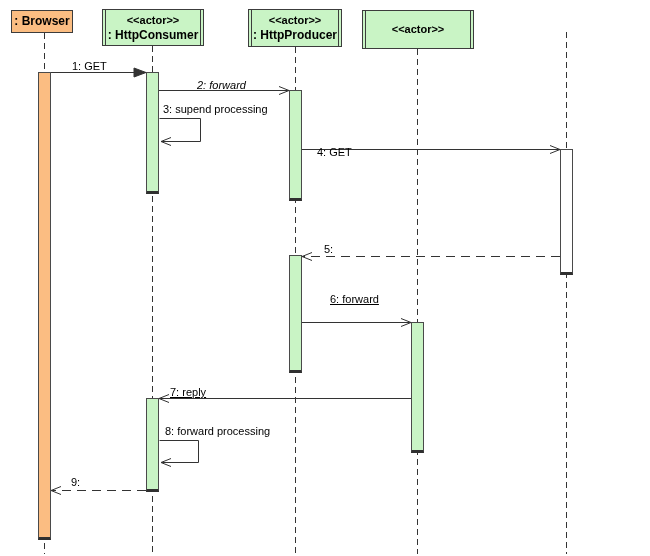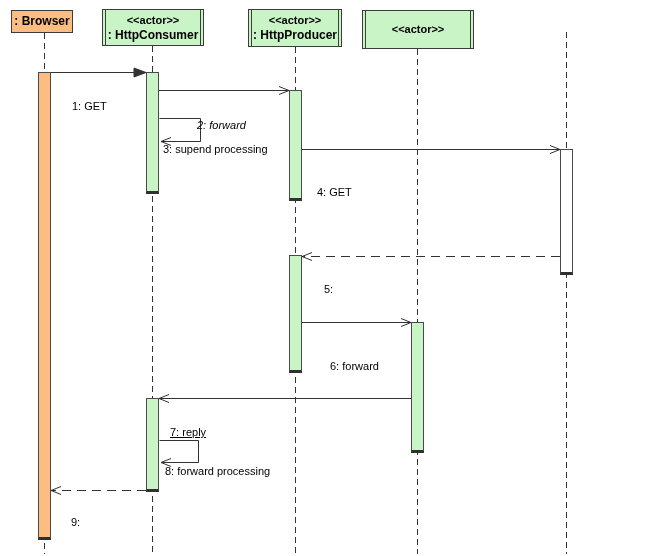--- a/index.html
+++ b/index.html
@@ -17,21 +17,21 @@
     position:absolute; top:0; bottom:0; left:2px; right:2px;
     border-left:1px solid #3c3c3c; border-right:1px solid #3c3c3c;
   }
   .ptext { position:relative; text-align:center; line-height:15px; color:#000; }
   .stereo { font-size:11px; font-weight:bold; }
   .pname  { font-size:12px; font-weight:bold; }
   .act {
     position:absolute; border:1px solid #4a4a4a; border-bottom:3px solid #303030;
   }
   .msg-label {
-    position:absolute; font-size:11px; line-height:12px; color:#000; white-space:nowrap;margin-top:40px;
+    position:absolute; font-size:11px; line-height:12px; color:#000; white-space:nowrap;
   }
 </style>
 </head>
 <body>
 
 <div id="canvas">
   <svg id="wires" xmlns="http://www.w3.org/2000/svg">
       <line x1="44.5" y1="33" x2="44.5" y2="554" stroke="#333333" stroke-width="1" stroke-dasharray="6,4"></line>
       <line x1="152.5" y1="46" x2="152.5" y2="554" stroke="#333333" stroke-width="1" stroke-dasharray="6,4"></line>
       <line x1="295.5" y1="47" x2="295.5" y2="554" stroke="#333333" stroke-width="1" stroke-dasharray="6,4"></line>
@@ -86,17 +86,17 @@
     <div class="act" style="left: 289px; top: 90px; width: 13px; height: 111px; background: rgb(201, 244, 197);"></div>
     <div class="act" style="left: 560px; top: 149px; width: 13px; height: 126px; background: rgb(255, 255, 255);"></div>
     <div class="act" style="left: 289px; top: 255px; width: 13px; height: 118px; background: rgb(201, 244, 197);"></div>
     <div class="act" style="left: 411px; top: 322px; width: 13px; height: 131px; background: rgb(201, 244, 197);"></div>
     <div class="act" style="left: 146px; top: 398px; width: 13px; height: 94px; background: rgb(201, 244, 197);"></div>
     <div class="msg-label" style="left: 72px; top: 60px;">1: GET</div>
     <div class="msg-label" style="left: 197px; top: 79px; font-style: italic;">2: forward</div>
     <div class="msg-label" style="left: 163px; top: 103px;">3: supend processing</div>
     <div class="msg-label" style="left: 317px; top: 146px;">4: GET</div>
     <div class="msg-label" style="left: 324px; top: 243px;">5:</div>
-    <div class="msg-label" style="left: 330px; top: 320px;">6: forward</div>
+    <div class="msg-label" style="left: 330px; top: 293px; text-decoration: underline;">6: forward</div>
     <div class="msg-label" style="left: 170px; top: 386px; text-decoration: underline;">7: reply</div>
     <div class="msg-label" style="left: 165px; top: 425px;">8: forward processing</div>
     <div class="msg-label" style="left: 71px; top: 476px;">9:</div>
   </div>
 
 </body></html>

